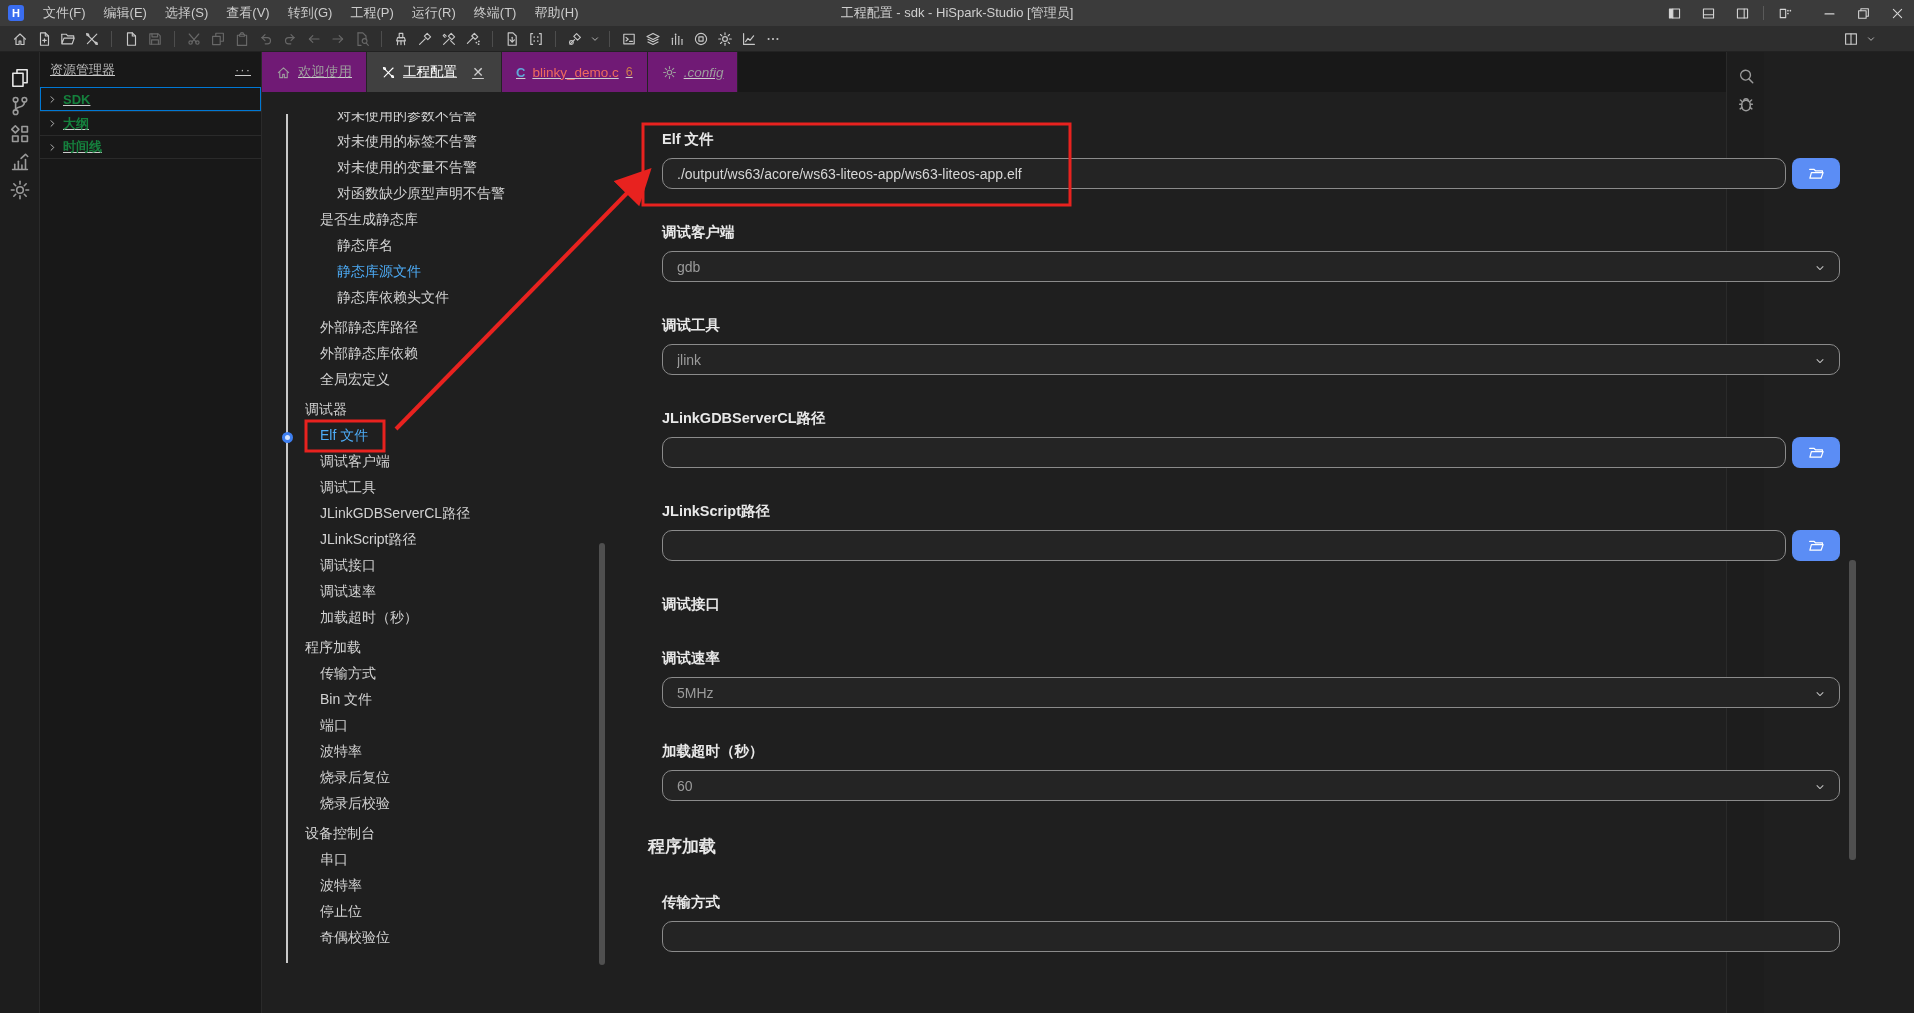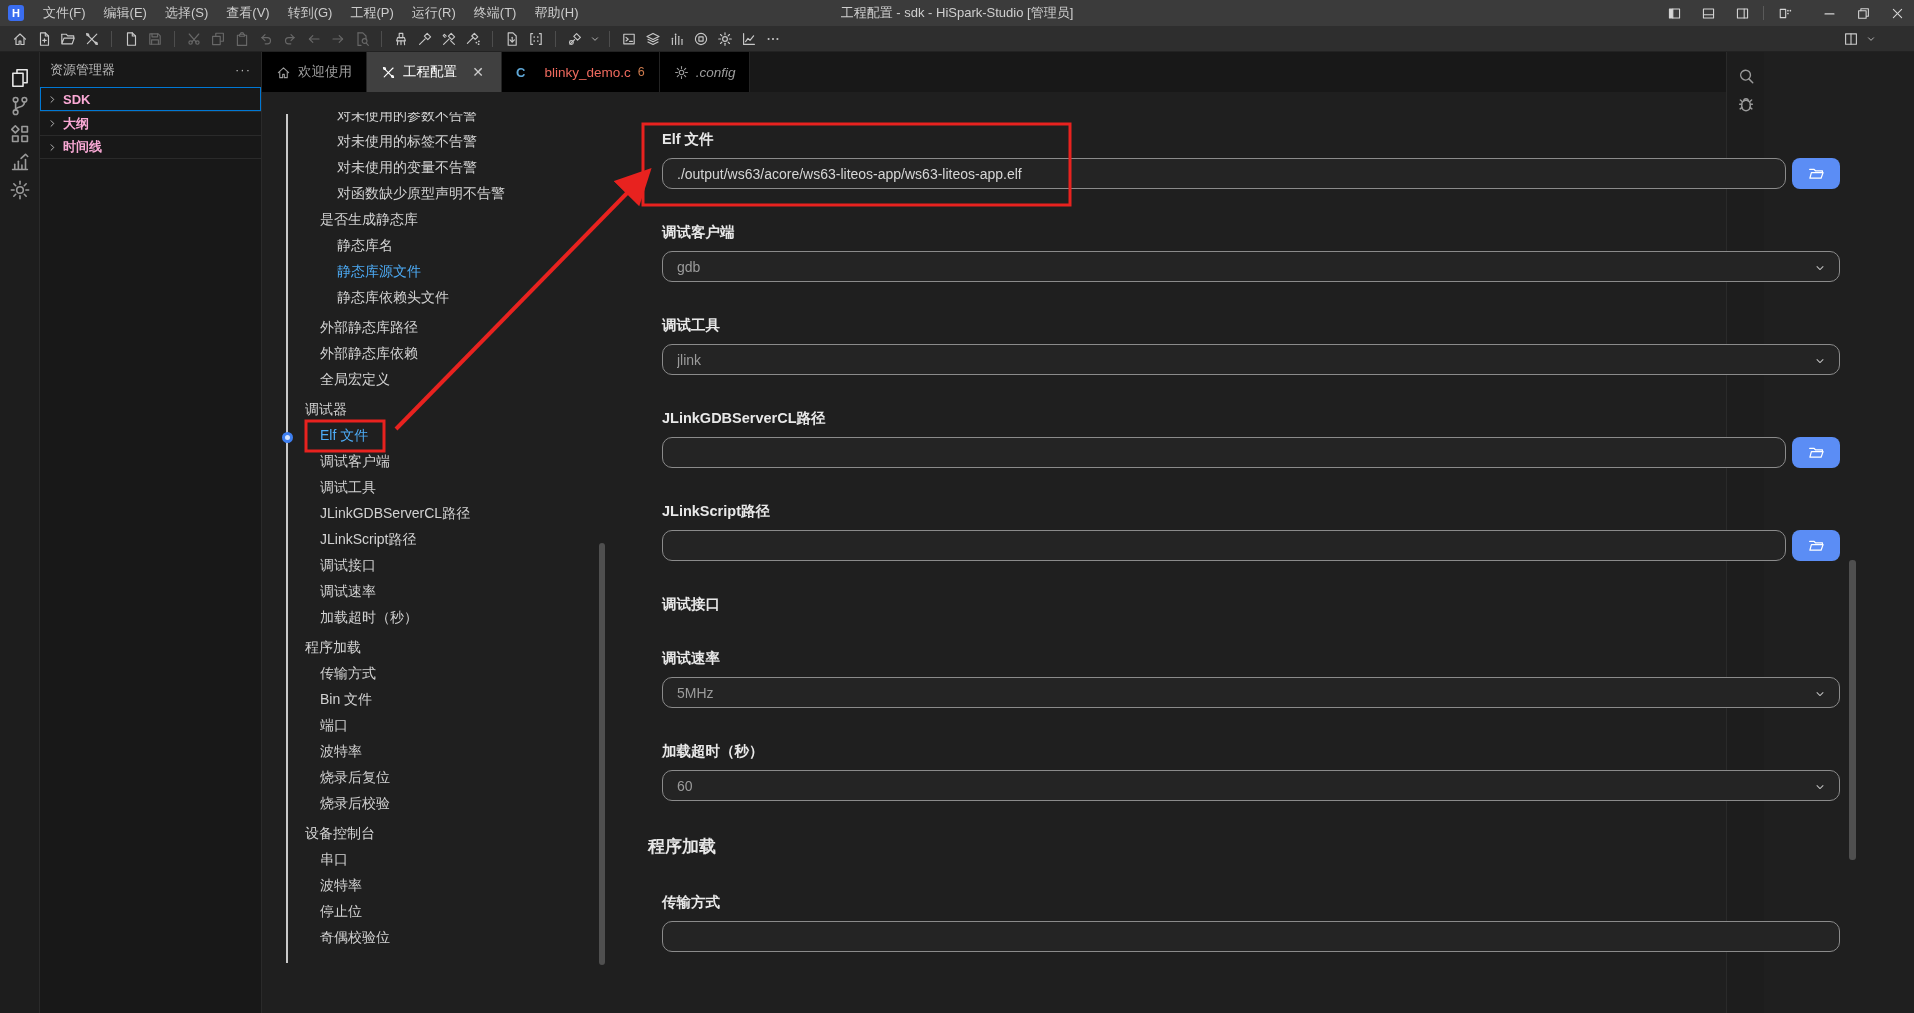--- a/index.html
+++ b/index.html
@@ -27,41 +27,41 @@
   #toolbar { position:absolute; left:0; top:26px; width:1914px; height:26px; background:#2e2e2e;
              display:flex; align-items:center; padding:0 8px; border-bottom:1px solid #222; z-index:5; }
   .tb-btn { width:24px; height:22px; display:flex; align-items:center; justify-content:center;
             color:#c8c8c8; border-radius:3px; }
   .tb-btn.narrow { width:15px; }
   .tb-btn.disabled { color:#686868; }
   .tb-sep { width:1px; height:16px; background:#4d4d4d; margin:0 7px; }
   #toolbar-right { margin-left:auto; display:flex; align-items:center; margin-right:28px; }
 
   
-  #main { position:absolute; left:0; top:52px; width:1764px; height:961px; display:flex; }
+  #main { position:absolute; left:0; top:52px; width:1764px; height:961px; display:flex;text-decoration:underline; }
   #actbar-left { width:40px; background:#1d1d1d; border-right:1px solid #2a2a2a; display:flex;
                  flex-direction:column; align-items:center; padding-top:12px; }
   .act-btn { width:30px; height:28px; display:flex; align-items:center; justify-content:center; color:#9a9a9a; }
   .act-btn.active { color:#e7e7e7; }
   #actbar-right { width:38px; background:#1d1d1d; border-left:1px solid #2a2a2a; display:flex;
                   flex-direction:column; align-items:center; padding-top:10px; margin-left:auto; }
 
   #sidebar { width:222px; background:#181818; border-right:1px solid #2a2a2a; font-size:13px; }
   #sidebar-header { height:35px; display:flex; align-items:center; padding:0 10px; color:#b9b9b9; }
   #sidebar-more { margin-left:auto; color:#b9b9b9; letter-spacing:1px; }
   .sb-section { height:24px; display:flex; align-items:center; padding:0 4px; border-top:1px solid #2a2a2a;
-                font-weight:bold; color:#f9a8d4; position:relative; }
+                font-weight:bold; color:#15803d; position:relative; }
   .sb-section:last-child { border-bottom:1px solid #2a2a2a; }
   .sb-section .ic { margin:0 4px 0 2px; color:#bdbdbd; }
   .sb-section.selected { outline:1px solid #0078d4; outline-offset:-1px; }
 
   #editor { flex:1; position:relative; background:#1f1f1f; min-width:0; }
   #tabbar { height:40px; background:#181818; display:flex; align-items:stretch; }
   .tab { display:flex; align-items:center; padding:0 14px; font-size:13.5px; color:#9d9d9d;
-         border-right:1px solid #232323; background:#000000; white-space:nowrap; }
+         border-right:1px solid #232323; background:#701a75; white-space:nowrap; }
   .tab .ic { margin-right:7px; }
   .tab.active { background:#404040; color:#ffffff; }
   .tab .tab-close { margin-left:12px; color:#cccccc; font-size:14px; width:18px; height:18px;
                     display:flex; align-items:center; justify-content:center; border-radius:4px; }
   .tab .tab-badge { margin-left:7px; font-size:12.5px; }
   .tab.preview .tab-label { font-style:italic; }
   .c-glyph { font-weight:bold; font-size:13px; color:#5fa8d8; margin-right:7px; }
 
   #content { position:absolute; left:0; top:40px; right:0; bottom:0; }
 
@@ -497,21 +497,21 @@
             <path d="M3.2 3.6l9.4 9.4"></path>
             <path d="M12.8 3.2L3.4 12.6"></path>
             <path d="M2.6 2.6l1.9.4.4 1.9-1.9-.4z"></path>
             <path d="M13.4 13.4l-.4-1.9-1.9-.4.4 1.9z"></path>
           </svg>
           <span class="tab-label">工程配置</span>
           <span class="tab-close">✕</span>
         </div>
         <div class="tab">
           <span class="c-glyph">C</span>
-          <span class="tab-label" style="color: rgb(239, 106, 94); margin-left: 12px;">blinky_demo.c</span>
+          <span class="tab-label" style="color: rgb(239, 106, 94);">blinky_demo.c</span>
           <span class="tab-badge" style="color: rgb(204, 122, 77);">6</span>
         </div>
         <div class="tab preview">
           <svg class="ic" width="15" height="15" viewBox="0 0 16 16">
             <path d="M8 10.4a2.4 2.4 0 1 1 0-4.8 2.4 2.4 0 0 1 0 4.8z"></path>
             <path d="M8 1.7v2"></path>
             <path d="M8 12.3v2"></path>
             <path d="M1.7 8h2"></path>
             <path d="M12.3 8h2"></path>
             <path d="M3.5 3.5l1.4 1.4"></path>

